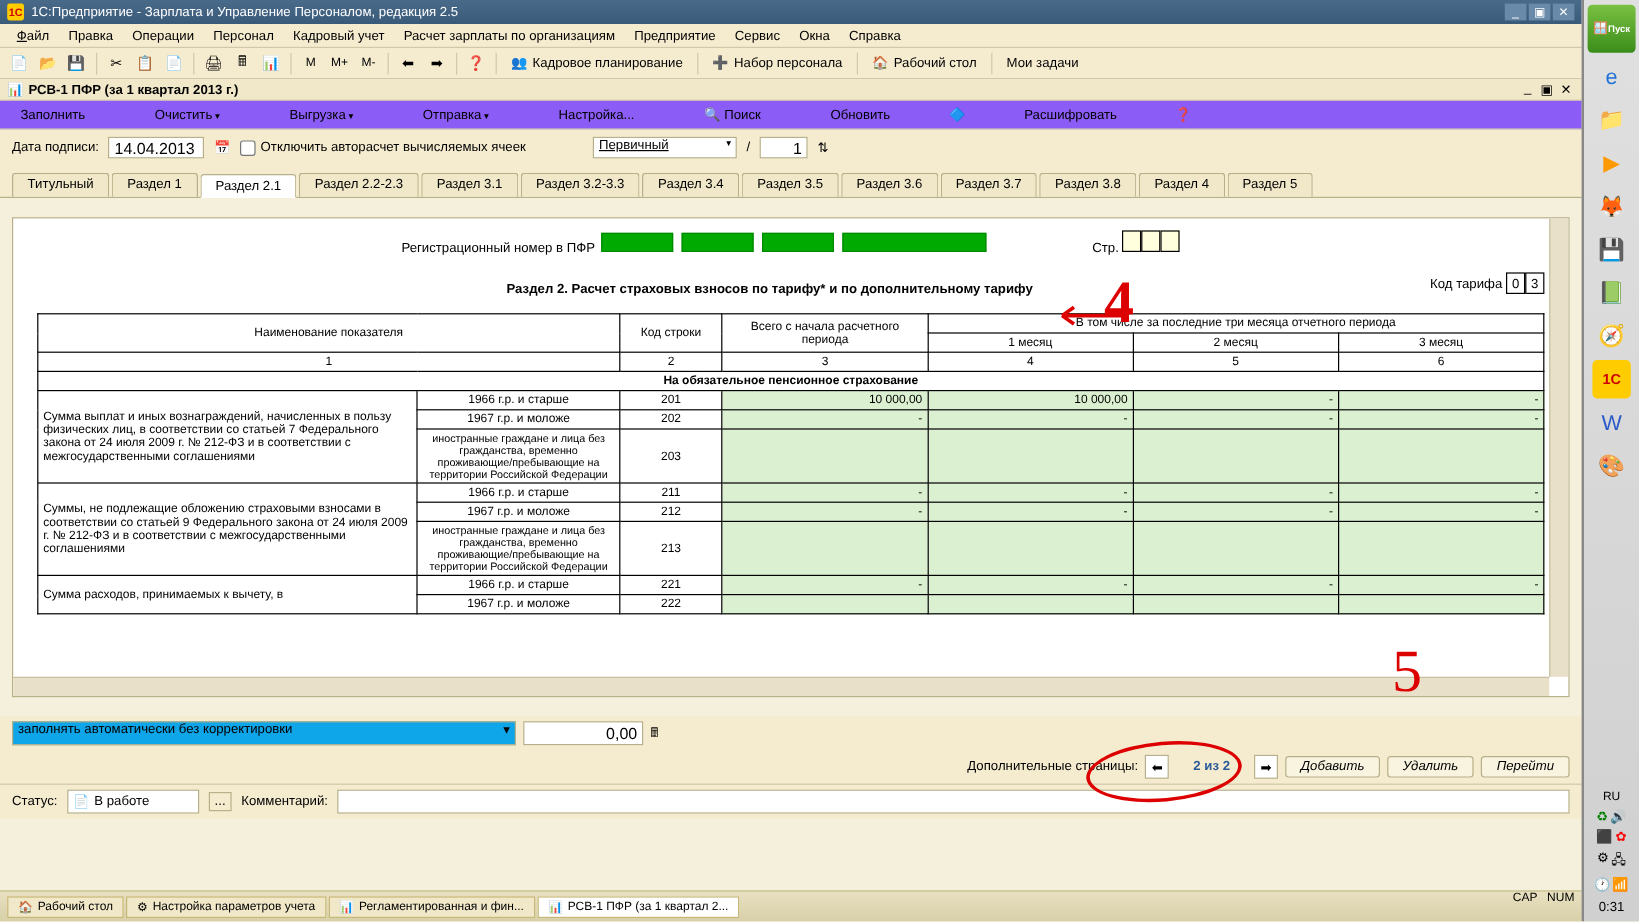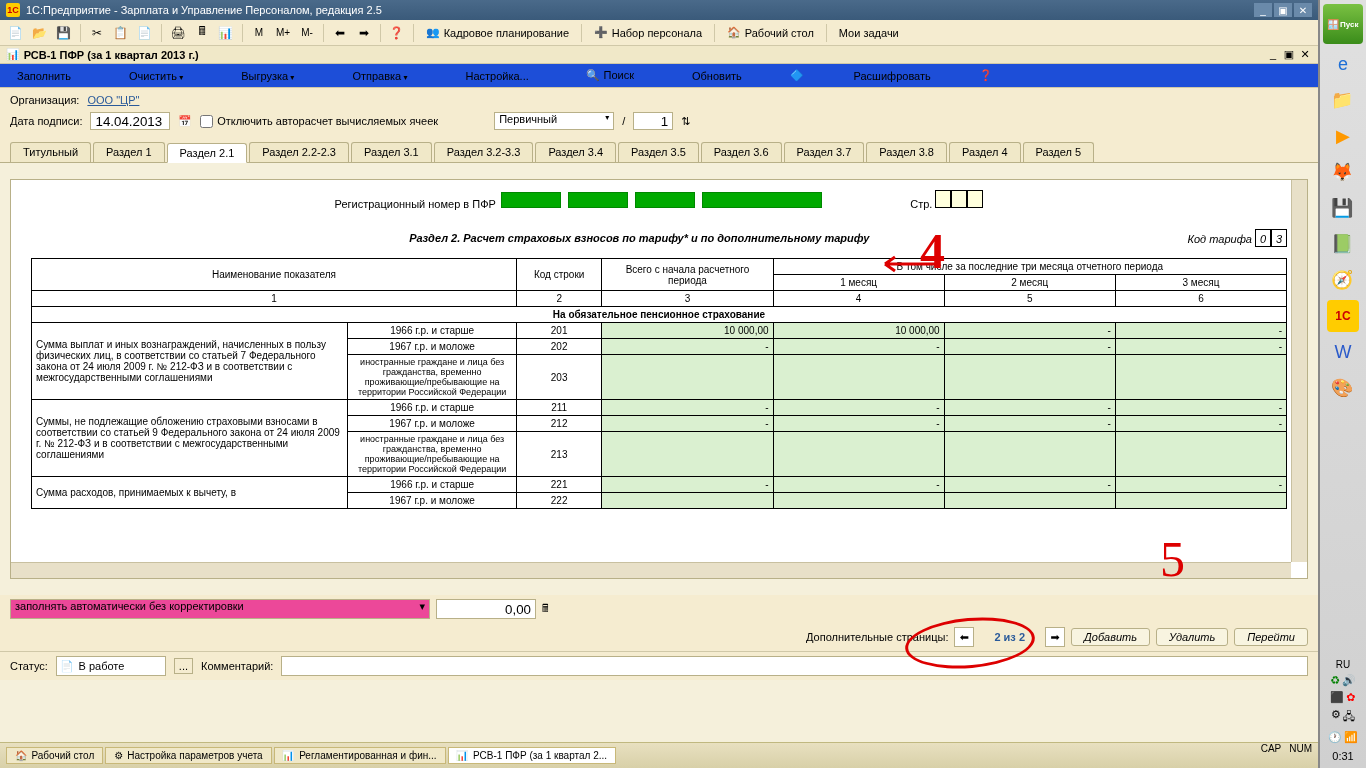--- a/index.html
+++ b/index.html
@@ -17,31 +17,31 @@
 .toolbar { background: #f5ecd0; height: 26px; display: flex; align-items: center; padding: 0 6px; gap: 4px; border-bottom: 1px solid #d0c8a8; }
 .toolbar .tbtn { width: 20px; height: 20px; display: inline-flex; align-items: center; justify-content: center; cursor: pointer; font-size: 12px; }
 .toolbar .sep { width: 1px; height: 18px; background: #d0c8a8; margin: 0 2px; }
 .toolbar .textbtn { padding: 2px 6px; cursor: pointer; display: inline-flex; align-items: center; gap: 4px; }
 
 .docheader { background: #f0e8c8; height: 18px; display: flex; align-items: center; padding: 0 6px; border-bottom: 1px solid #d0c8a8; font-size: 11px; }
 .docheader .doctitle { font-weight: bold; }
 .docheader .winctrl { margin-left: auto; display: flex; gap: 2px; }
 .docheader .winctrl span { cursor: pointer; width: 14px; text-align: center; }
 
-.cmdbar { background: #1d4ed8; height: 24px; display: flex; align-items: center; padding: 0 8px; gap: 20px; border-bottom: 1px solid #d0c8a8; }
+.cmdbar { background: #8b5cf6; height: 24px; display: flex; align-items: center; padding: 0 8px; gap: 20px; border-bottom: 1px solid #d0c8a8; }
 .cmdbar .cmdbtn { padding: 2px 8px; cursor: pointer; border: 1px solid transparent; }
 .cmdbar .drop::after { content: " ▾"; font-size: 8px; }
 
 .formarea { background: #f5ecd0; padding: 6px 10px; }
 .formrow { display: flex; align-items: center; gap: 8px; margin-bottom: 6px; }
 .formrow label { }
 .link { color: #2a5a9a; text-decoration: underline; cursor: pointer; }
 .dateinput { width: 80px; height: 18px; border: 1px solid #b8b088; background: #fff; padding: 0 4px; }
 .checkbox { display: inline-flex; align-items: center; gap: 4px; }
-.select { border: 1px solid #b8b088; background: #fff; height: 18px; padding: 0 4px; cursor: pointer; }
+.select { border: 1px solid #b8b088; background: #fff; height: 18px; padding: 0 4px; cursor: pointer; text-decoration: underline; }
 .select::after { content: " ▾"; font-size: 8px; float: right; }
 .numinput { width: 40px; height: 18px; border: 1px solid #b8b088; background: #fff; text-align: right; padding: 0 4px; }
 
 .tabs { display: flex; gap: 0; border-bottom: 1px solid #b8b088; padding: 0 10px; background: #f5ecd0; }
 .tab { padding: 3px 12px; background: #f0e8c8; border: 1px solid #b8b088; border-bottom: none; cursor: pointer; margin-right: 2px; border-radius: 3px 3px 0 0; }
 .tab.active { background: #fff; border-bottom: 1px solid #fff; position: relative; top: 1px; }
 
 .reportbox { background: #fff; border: 1px solid #b8b088; margin: 16px 10px; height: 400px; overflow: auto; position: relative; }
 .reportinner { padding: 10px 20px; }
 .reghdr { text-align: center; margin-bottom: 10px; position: relative; }
@@ -59,21 +59,21 @@
 table.reptable .numcell { text-align: right; }
 table.reptable .ctr { text-align: center; }
 table.reptable .grphdr { font-weight: bold; text-align: center; background: #fff; }
 
 .tarif-code { display: inline-flex; }
 .tarif-code span { width: 16px; height: 18px; border: 1px solid #000; text-align: center; line-height: 18px; }
 .str-cells { display: inline-flex; }
 .str-cells span { width: 16px; height: 18px; border: 1px solid #000; background: #ffd; }
 
 .bottombar { background: #f5ecd0; padding: 4px 10px; display: flex; align-items: center; gap: 6px; }
-.wideselect { flex: 0 0 420px; border: 1px solid #b8b088; background: #ec4899; height: 20px; padding: 0 4px; cursor: pointer; }
+.wideselect { flex: 0 0 420px; border: 1px solid #b8b088; background: #0ea5e9; height: 20px; padding: 0 4px; cursor: pointer; }
 .wideselect::after { content: " ▾"; float: right; }
 .moneyfield { width: 100px; height: 20px; border: 1px solid #b8b088; background: #fff; text-align: right; padding: 0 4px; }
 
 .pager { background: #f5ecd0; padding: 4px 10px; display: flex; align-items: center; justify-content: flex-end; gap: 6px; }
 .pager .btn { border: 1px solid #b8b088; background: #f8f4e0; padding: 2px 12px; cursor: pointer; border-radius: 3px; font-style: italic; }
 .pager .nav { border: 1px solid #b8b088; background: #fff; width: 20px; height: 20px; display: inline-flex; align-items: center; justify-content: center; cursor: pointer; }
 .pager .pageind { color: #2a5a9a; font-weight: bold; padding: 0 14px; }
 
 .statusrow { background: #f5ecd0; padding: 4px 10px; display: flex; align-items: center; gap: 8px; border-top: 1px solid #d0c8a8; }
 .statusfield { border: 1px solid #b8b088; background: #fff; height: 20px; padding: 0 4px; width: 110px; display: inline-flex; align-items: center; gap: 4px; }
@@ -110,20 +110,32 @@
   <div class="titlebar">
     <span class="icon1c">1C</span>
     <span>1С:Предприятие - Зарплата и Управление Персоналом, редакция 2.5</span>
     <div class="wincontrols">
       <span>_</span>
       <span>▣</span>
       <span>✕</span>
     </div>
   </div>
 
+  <div class="menubar">
+    <span><u>Ф</u>айл</span>
+    <span>Правка</span>
+    <span>Операции</span>
+    <span>Персонал</span>
+    <span>Кадровый учет</span>
+    <span>Расчет зарплаты по организациям</span>
+    <span>Предприятие</span>
+    <span>Сервис</span>
+    <span>Окна</span>
+    <span>Справка</span>
+  </div>
 
   <div class="toolbar">
     <span class="tbtn">📄</span>
     <span class="tbtn">📂</span>
     <span class="tbtn">💾</span>
     <span class="sep"></span>
     <span class="tbtn">✂</span>
     <span class="tbtn">📋</span>
     <span class="tbtn">📄</span>
     <span class="sep"></span>
@@ -177,24 +189,20 @@
     <span class="cmdbtn">Обновить</span>
     <span class="sep"></span>
     <span class="tbtn">🔷</span>
     <span class="sep"></span>
     <span class="cmdbtn">Расшифровать</span>
     <span class="sep"></span>
     <span class="tbtn">❓</span>
   </div>
 
   <div class="formarea">
-    <div class="formrow">
-      <label>Организация:</label>
-      <span class="link">ООО "ЦР"</span>
-    </div>
     <div class="formrow">
       <label>Дата подписи:</label>
       <input class="dateinput" value="14.04.2013" style="">
       <span>📅</span>
       <label class="checkbox">
         <input type="checkbox" style=""> 
           <span>Отключить авторасчет вычисляемых ячеек</span>
       </label>
       <span style="width:40px;"></span>
       <span class="select" style="width:120px;"><span>Первичный</span></span>
@@ -232,21 +240,21 @@
         <span class="greenbox" style="width:120px;"></span>
         <span style="display:inline-block; width:80px;"></span>
         <span>Стр.</span>
         <span class="str-cells">
             <span></span>
             <span></span>
             <span></span>
           </span>
       </div>
 
-      <div style="display:flex; align-items:center; justify-content:space-between; margin:14px 0 6px 0;font-style:italic;">
+      <div style="display:flex; justify-content:space-between; margin:14px 0 6px 0;">
         <span style="width:60px;"></span>
         <span class="section-title">Раздел 2. Расчет страховых взносов по тарифу* и по дополнительному тарифу</span>
         <span>
           <span>Код тарифа</span>
           <span class="tarif-code">
             <span>0</span>
               <span>3</span>
           </span>
         </span>
       </div>

